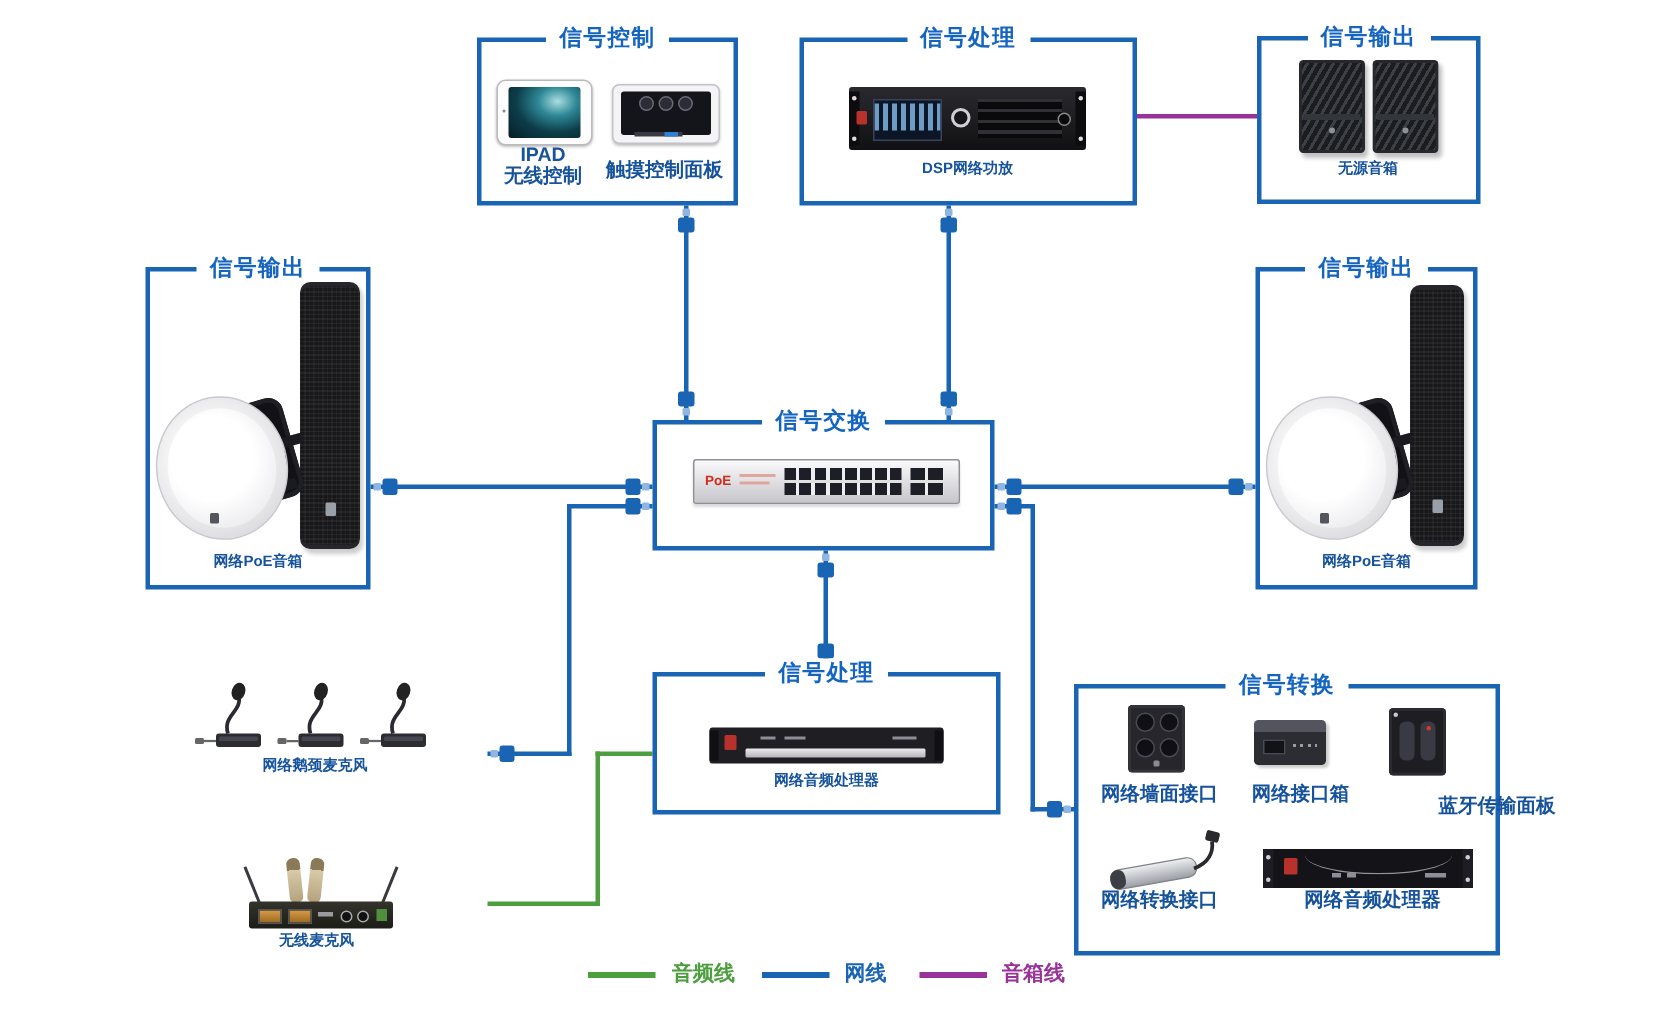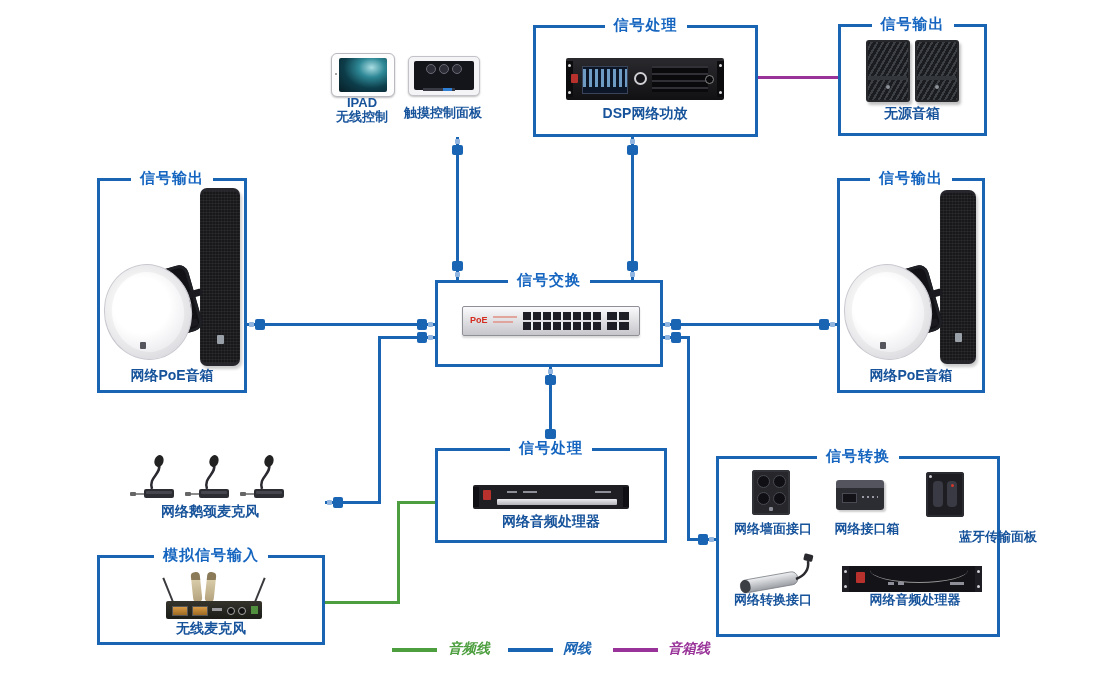--- a/index.html
+++ b/index.html
@@ -1,21 +1,21 @@
 <!DOCTYPE html>
 <html><head>
 <meta charset="utf-8">
 <style>
   html,body{margin:0;padding:0;background:#fff;}
   #canvas{position:relative;width:1120px;height:678px;background:#fff;overflow:hidden;
           font-family:"Liberation Sans","DejaVu Sans",sans-serif;}
   .dbox{position:absolute;border:3px solid #1a64b4;box-sizing:border-box;background:transparent;}
   .dtitle{position:absolute;top:-12px;left:50%;transform:translateX(-50%);background:#fff;
           padding:0 9px;font-size:15px;font-weight:bold;color:#1565c0;white-space:nowrap;letter-spacing:1px;}
-  .dlabel{position:absolute;font-size:14px;font-weight:bold;color:#17539b;text-align:center;white-space:nowrap;}
+  .dlabel{position:absolute;font-size:10px;font-weight:bold;color:#17539b;text-align:center;white-space:nowrap;}
   .dlabel.small{font-size:13px;}
   .lineh,.linev{position:absolute;background:#1a64b4;}
   .lineh{height:3px;}.linev{width:3px;}
   .lineh.green,.linev.green{background:#4c9e3e;}
   .lineh.purple{background:#993399;}
   .plug{position:absolute;}
   .plug .tip{position:absolute;background:#8fb5e0;border-radius:1px;}
   .plug .body{position:absolute;background:#1a64b4;border-radius:2px;}
   .plugV{width:11px;height:16px;}
   .plugV .tip{left:3px;width:5px;height:5px;}
@@ -209,20 +209,23 @@
     </div>
   <div class="plug plugV plug-down" style="left:545px;top:429px;">
       <span class="tip"></span>
       <span class="body"></span>
     </div>
 
   <div class="lineh green" style="left:325px;top:601px;width:75px;"></div>
   <div class="linev green" style="left:397px;top:501px;height:103px;"></div>
   <div class="lineh green" style="left:397px;top:501px;width:38px;"></div>
 
+  <div class="dbox" style="left:318px;top:25px;width:174px;height:112px;">
+    <span class="dtitle">信号控制</span>
+  </div>
   <div class="dev ipad" style="left:331px;top:53px;">
     <div class="screen"></div>
     <div class="cam"></div>
   </div>
   <div class="dev tpanel" style="left:408px;top:56px;">
     <div class="screen"></div>
     <div class="knob" style="left:17px;"></div>
     <div class="knob" style="left:30px;"></div>
     <div class="knob" style="left:43px;"></div>
     <div class="bar"></div>
@@ -327,23 +330,20 @@
   <svg class="dev" style="left:238px;top:452px;" width="52" height="50" viewBox="0 0 52 50">
     <rect x="2" y="40" width="6" height="4" rx="1" fill="#666"></rect>
     <line x1="8" y1="42" x2="16" y2="42" stroke="#666" stroke-width="1.5"></line>
     <rect x="16" y="37" width="30" height="9" rx="2" fill="#2c2c33"></rect>
     <rect x="18" y="39" width="26" height="3" rx="1" fill="#46464e"></rect>
     <path d="M24 37 C20 25 34 22 31 12" stroke="#2a2a30" stroke-width="2.5" fill="none"></path>
     <ellipse cx="31" cy="9" rx="4.5" ry="6" fill="#222" transform="rotate(18 31 9)"></ellipse>
   </svg>
   <div class="dlabel" style="left:150px;top:503px;width:120px;">网络鹅颈麦克风</div>
 
-  <div class="dbox" style="left:97px;top:555px;width:228px;height:90px;">
-    <span class="dtitle">模拟信号输入</span>
-  </div>
   <div class="dev" style="left:166px;top:570px;width:96px;height:50px;">
     <div style="position:absolute;left:6px;top:6px;width:2px;height:26px;background:#3a3a3e;transform:rotate(-22deg);transform-origin:bottom;"></div>
     <div style="position:absolute;right:6px;top:6px;width:2px;height:26px;background:#3a3a3e;transform:rotate(22deg);transform-origin:bottom;"></div>
     <div style="position:absolute;left:26px;top:2px;width:9px;height:30px;border-radius:4px;background:linear-gradient(180deg,#8a7a58 0 8px,#d8cba8 8px,#b3a17c);transform:rotate(-6deg);"></div>
     <div style="position:absolute;left:40px;top:2px;width:9px;height:30px;border-radius:4px;background:linear-gradient(180deg,#8a7a58 0 8px,#d8cba8 8px,#b3a17c);transform:rotate(6deg);"></div>
     <div style="position:absolute;left:0;top:31px;width:96px;height:18px;background:linear-gradient(180deg,#34342c,#1c1c18);border-radius:2px;">
       <div style="position:absolute;left:6px;top:5px;width:14px;height:8px;background:linear-gradient(180deg,#d89a46,#9c6a22);border:1px solid #555;"></div>
       <div style="position:absolute;left:26px;top:5px;width:14px;height:8px;background:linear-gradient(180deg,#d89a46,#9c6a22);border:1px solid #555;"></div>
       <div style="position:absolute;left:46px;top:7px;width:10px;height:3px;background:#9a9a9e;"></div>
       <div style="position:absolute;left:61px;top:6px;width:6px;height:6px;border-radius:50%;background:#111;border:1px solid #aaa;"></div>
@@ -413,21 +413,21 @@
     <div class="scr" style="right:2px;top:4px;"></div>
     <div class="scr" style="right:2px;bottom:4px;"></div>
     <div class="logo"></div>
     <div class="curve"></div>
     <div class="btn" style="left:46px;"></div>
     <div class="btn" style="left:56px;"></div>
     <div class="btn" style="right:18px;width:14px;"></div>
   </div>
   <div class="dlabel small" style="left:855px;top:591px;width:120px;">网络音频处理器</div>
 
-  <div style="position:absolute;left:0;top:648px;width:900px;height:20px;font-style:italic;">
+  <div style="position:absolute;left:0;top:648px;width:900px;height:20px;">
     <div class="legend-swatch" style="left:392px;background:#4c9e3e;"></div>
     <div class="legend-label" style="left:448px;color:#4c9e3e;">音频线</div>
     <div class="legend-swatch" style="left:508px;background:#1a64b4;"></div>
     <div class="legend-label" style="left:563px;color:#1a64b4;">网线</div>
     <div class="legend-swatch" style="left:613px;background:#993399;"></div>
     <div class="legend-label" style="left:668px;color:#993399;">音箱线</div>
   </div>
 
 </div>
 

